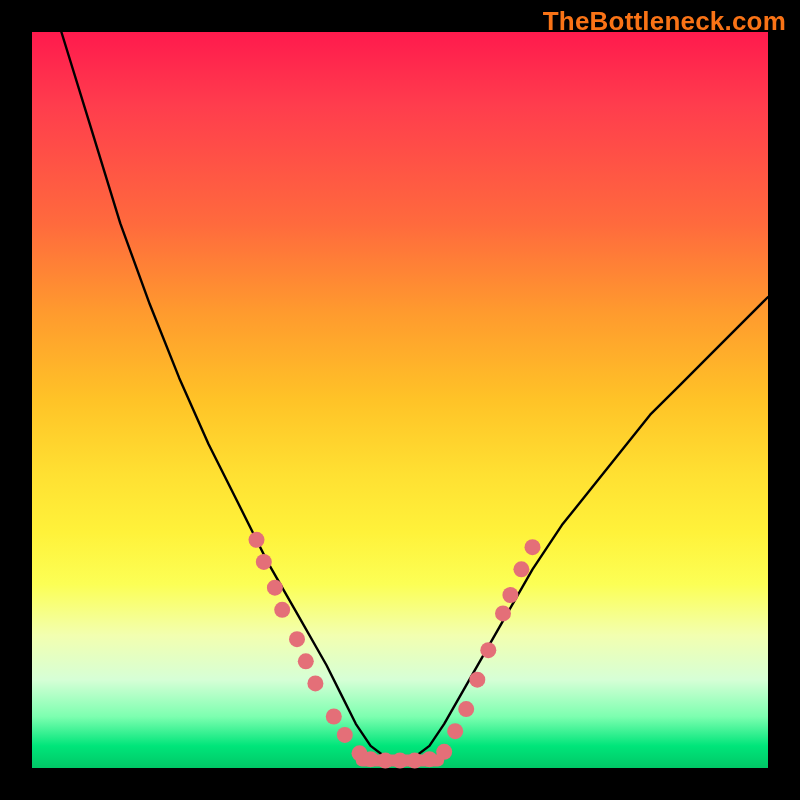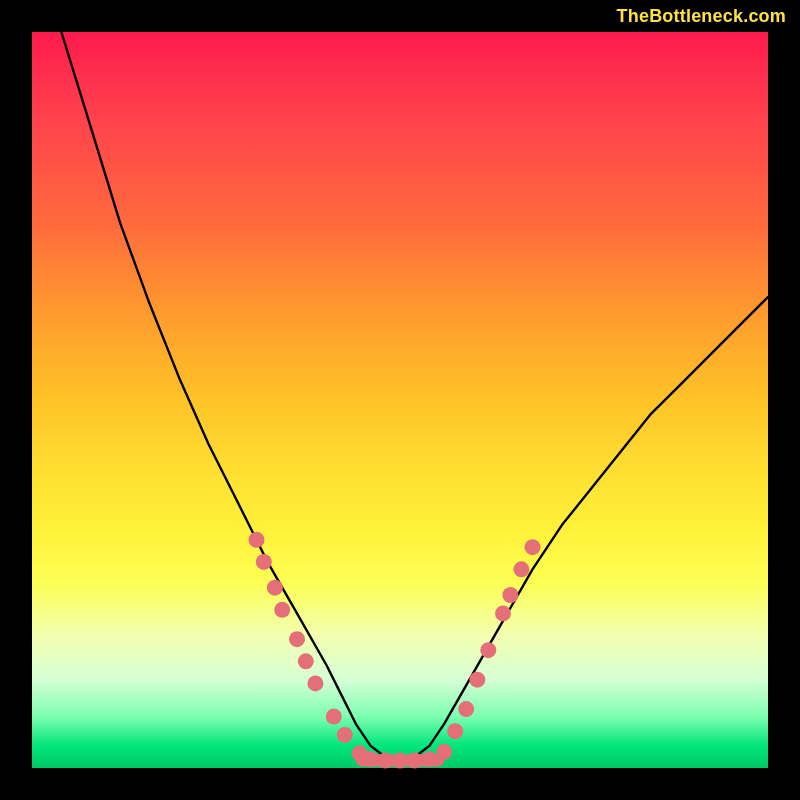--- a/index.html
+++ b/index.html
@@ -39,22 +39,22 @@
       #d6ffd6 88%,
       #7dffb0 93%,
       #00e57a 97%,
       #00c866 100%
     );
   }
   .watermark {
     position: absolute;
     top: 6px;
     right: 14px;
-    color: #fde047;
-    font-size: 18px;
+    color: #f97316;
+    font-size: 26px;
     font-weight: 600;
     letter-spacing: 0.2px;
     user-select: none;
   }
   svg.curve {
     position: absolute;
     left: 0;
     top: 0;
     width: 736px;
     height: 736px;

